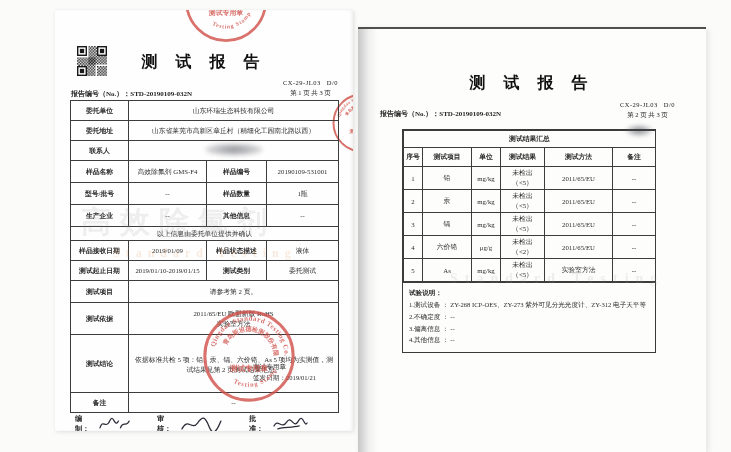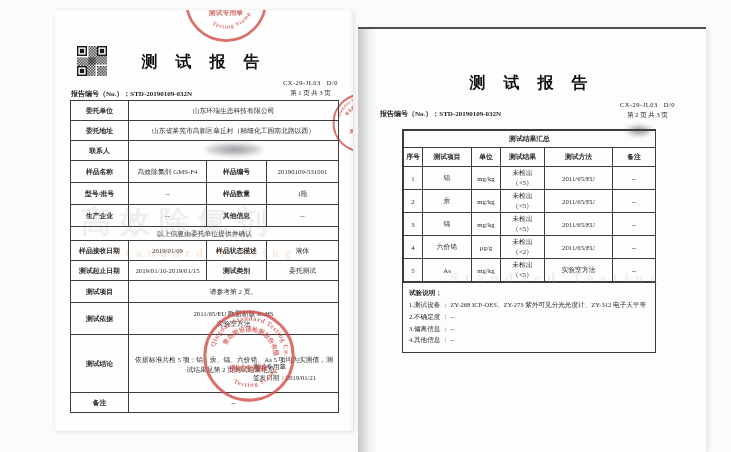--- a/index.html
+++ b/index.html
@@ -222,20 +222,40 @@
 
   <div class="smudge smudge-contact"></div>
 
   <div class="wm wm-cn1">高效除氟剂</div>
   <div class="wm wm-en1">Standard Testing</div>
 
   <svg class="seal seal-main">
       <use href="#seal-sym" width="96" height="96"></use>
     </svg>
 
+  <div class="sig-row">
+    <div class="sig-item">
+      <span>编制：</span>
+      <svg width="34" height="16" viewBox="0 0 34 16">
+        <path d="M2,12 C5,2 8,14 12,5 S17,13 21,5 M23,12 C26,4 29,12 32,5" fill="none" stroke="#2b2b38" stroke-width="1.3" stroke-linecap="round"></path>
+      </svg>
+    </div>
+    <div class="sig-item">
+      <span>审核：</span>
+      <svg width="44" height="18" viewBox="0 0 44 18">
+        <path d="M2,14 C8,2 12,16 18,8 S26,2 30,12 S38,16 42,6" fill="none" stroke="#2b2b38" stroke-width="1.3" stroke-linecap="round"></path>
+      </svg>
+    </div>
+    <div class="sig-item">
+      <span>批准：</span>
+      <svg width="38" height="16" viewBox="0 0 38 16">
+        <path d="M2,10 C6,2 10,14 15,6 S22,14 27,5 S33,12 36,7 M6,13 C12,11 20,12 28,10" fill="none" stroke="#2b2b38" stroke-width="1.3" stroke-linecap="round"></path>
+      </svg>
+    </div>
+  </div>
 </div>
 
 <div class="page page2">
   <div class="spine"></div>
 
   <div class="doc-title p2-title">测 试 报 告</div>
   <div class="repno p2-repno">报告编号（No.）：STD-20190109-032N</div>
   <div class="codebox p2-code">
     <div class="cc"><span>CX-29-JL03</span><span>D/0</span></div>
     <div>第 2 页 共 3 页</div>

